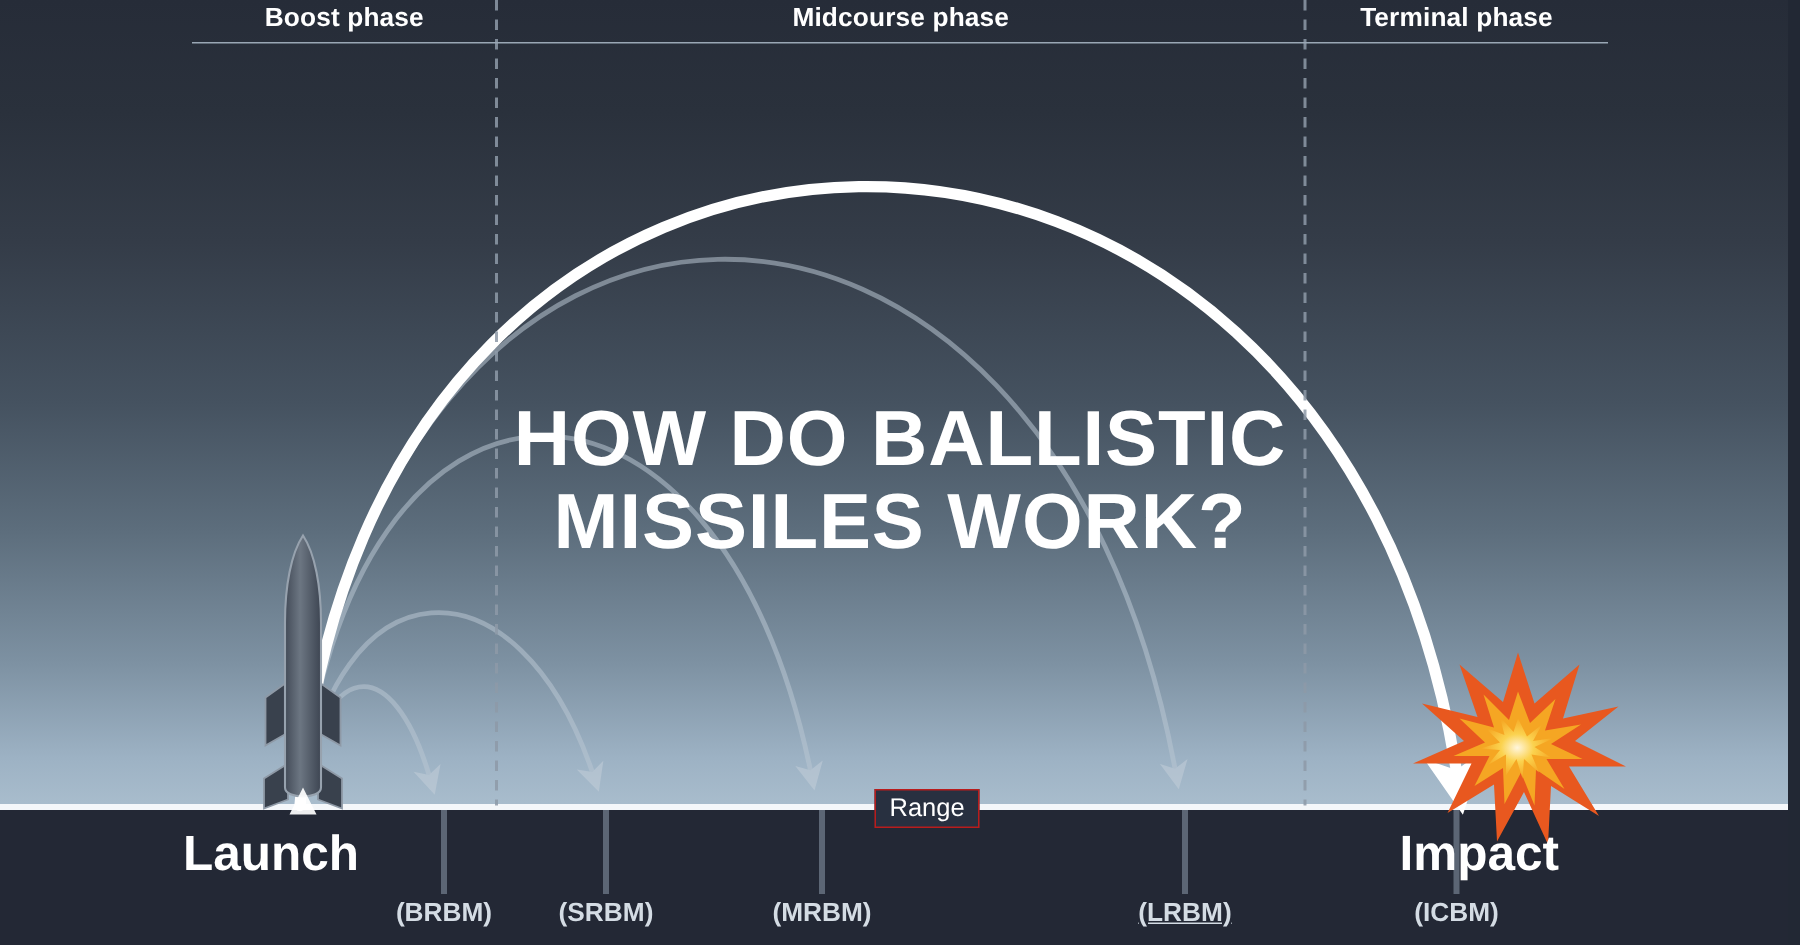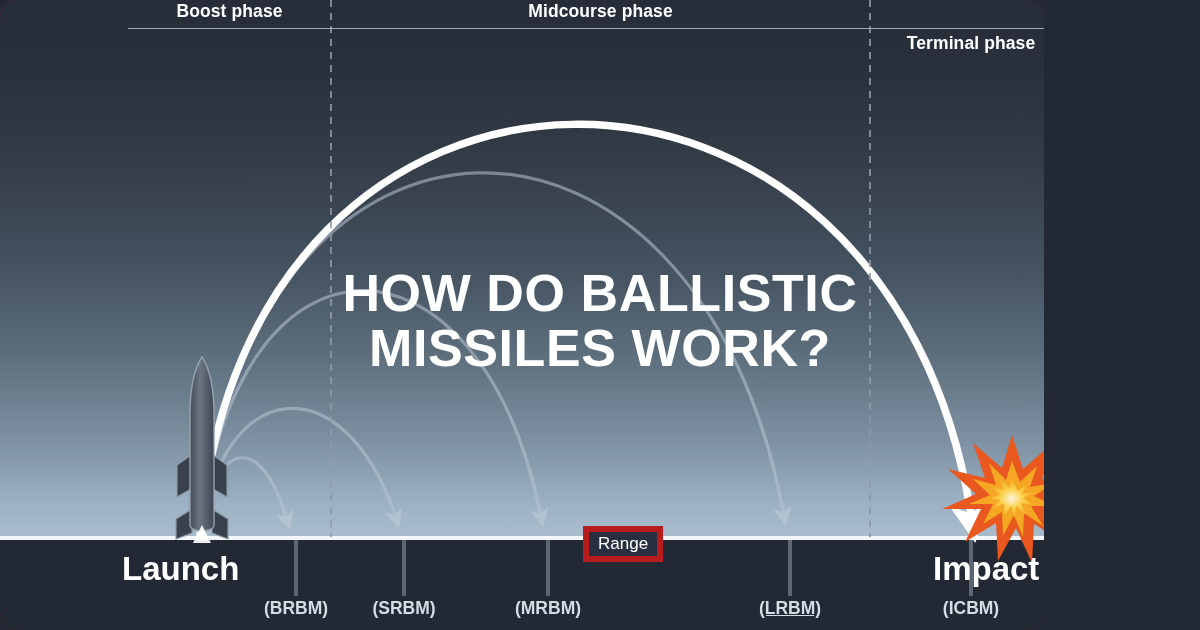--- a/index.html
+++ b/index.html
@@ -1,20 +1,19 @@
 <!DOCTYPE html>
 <html><head>
 <meta charset="utf-8">
 <style>
   html,body{margin:0;padding:0;background:#222834;}
   #stage{
-    position:relative;width:1044px;height:630px;overflow:hidden;
+    position:relative;width:1192px;height:630px;overflow:hidden;
     font-family:"Liberation Sans","DejaVu Sans",sans-serif;
     background:#7f1d1d;
-    border-radius:18px;
   }
   
   #sky{
     position:absolute;left:0;top:0;width:1200px;height:538px;
     background:linear-gradient(180deg,#262c38 0%,#2a313c 14%,#343c48 30%,#455260 50%,#5d6e7d 66%,#7d91a2 82%,#9db2c4 94%,#a9bdcd 100%);
   }
   #ground{
     position:absolute;left:0;top:540px;width:1200px;height:90px;background:#232835;
   }
   #groundline{
@@ -36,21 +35,21 @@
     letter-spacing:.6px;
   }
   #title div{white-space:nowrap;}
   
   .endpoint{
     position:absolute;color:#ffffff;font-size:33px;font-weight:bold;white-space:nowrap;
   }
   
   #range-chip{
     position:absolute;left:583px;top:526px;
-    padding:3px 9px 4px 9px;border:6px solid #b91c1c;background:#283040;
+    padding:3px 9px 4px 9px;border:1px solid #b91c1c;background:#283040;
     color:#ffffff;font-size:17px;line-height:1;white-space:nowrap;
   }
   
   .cls-label{
     position:absolute;top:598px;color:#d4dce4;font-size:17.5px;font-weight:bold;
     white-space:nowrap;transform:translateX(-50%);text-align:right;
   }
 </style>
 </head>
 <body>
@@ -123,21 +122,21 @@
                L4,9 L3,22 L-1,9 L-8,20 L-8,6 L-20,13 L-12,3 L-25,2 L-12,-2
                L-22,-12 L-9,-7 L-12,-19 L-3,-9 Z" fill="url(#boomcore)"></path>
     </g>
   </svg>
 
   <div id="phasebar">
     <div class="phase-rule" style="left:128px;width:944px;"></div>
 
     <div class="phase-label" style="left:128px;width:203px;">Boost phase</div>
     <div class="phase-label" style="left:331px;width:539px;">Midcourse phase</div>
-    <div class="phase-label" style="left:870px;width:202px;margin-top:32px;">Terminal phase</div>
+    <div class="phase-label" style="left:870px;width:202px;">Terminal phase</div>
   </div>
 
   <div id="title">
     <div>HOW DO BALLISTIC</div>
     <div>MISSILES WORK?</div>
   </div>
 
   <div class="endpoint" style="left:122px;top:550px;">Launch</div>
   <div class="endpoint" style="left:933px;top:550px;">Impact</div>
 

